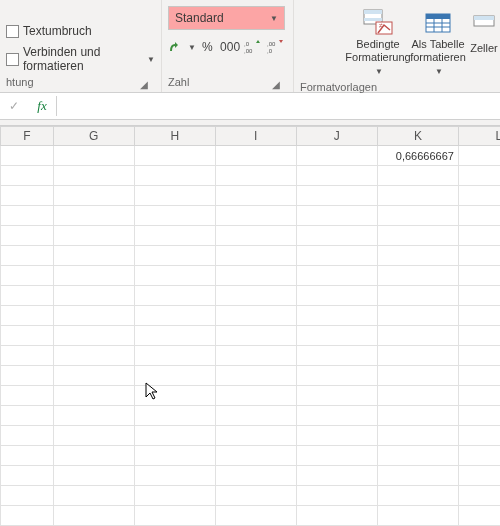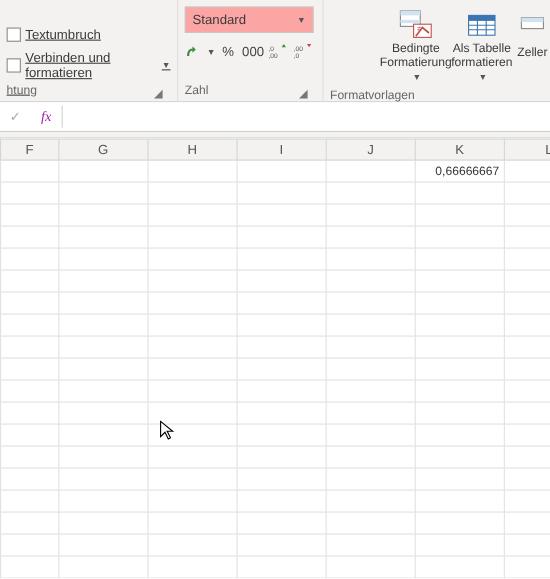--- a/index.html
+++ b/index.html
@@ -132,21 +132,21 @@
     height: 27px;
     display: flex;
     align-items: center;
     justify-content: center;
     color: #888;
   }
   .fx-label {
     font-style: italic;
     font-family: "Times New Roman", serif;
     font-size: 13px;
-    color: #a21caf;
+    color: #15803d;
   }
   .fb-sep {
     width: 1px;
     height: 20px;
     background: #d0d0d0;
   }
   .formula-input {
     flex: 1;
     height: 27px;
     border: none;
@@ -197,21 +197,21 @@
     top: 256px;
     pointer-events: none;
   }
   svg { display: block; }
 </style>
 </head>
 <body>
 
 <div class="ribbon">
 
-  <div class="group" style="width:162px;text-decoration:underline;">
+  <div class="group" style="width:162px;">
     <div class="group-content">
       <div class="btn-row" style="margin-bottom:4px;">
         <span class="checkbox-glyph"></span>
         <span class="btn-text">Textumbruch</span>
       </div>
       <div class="btn-row">
         <span class="checkbox-glyph"></span>
         <span class="btn-text">Verbinden und formatieren</span>
         <span class="dropdown-arrow">▼</span>
       </div>

